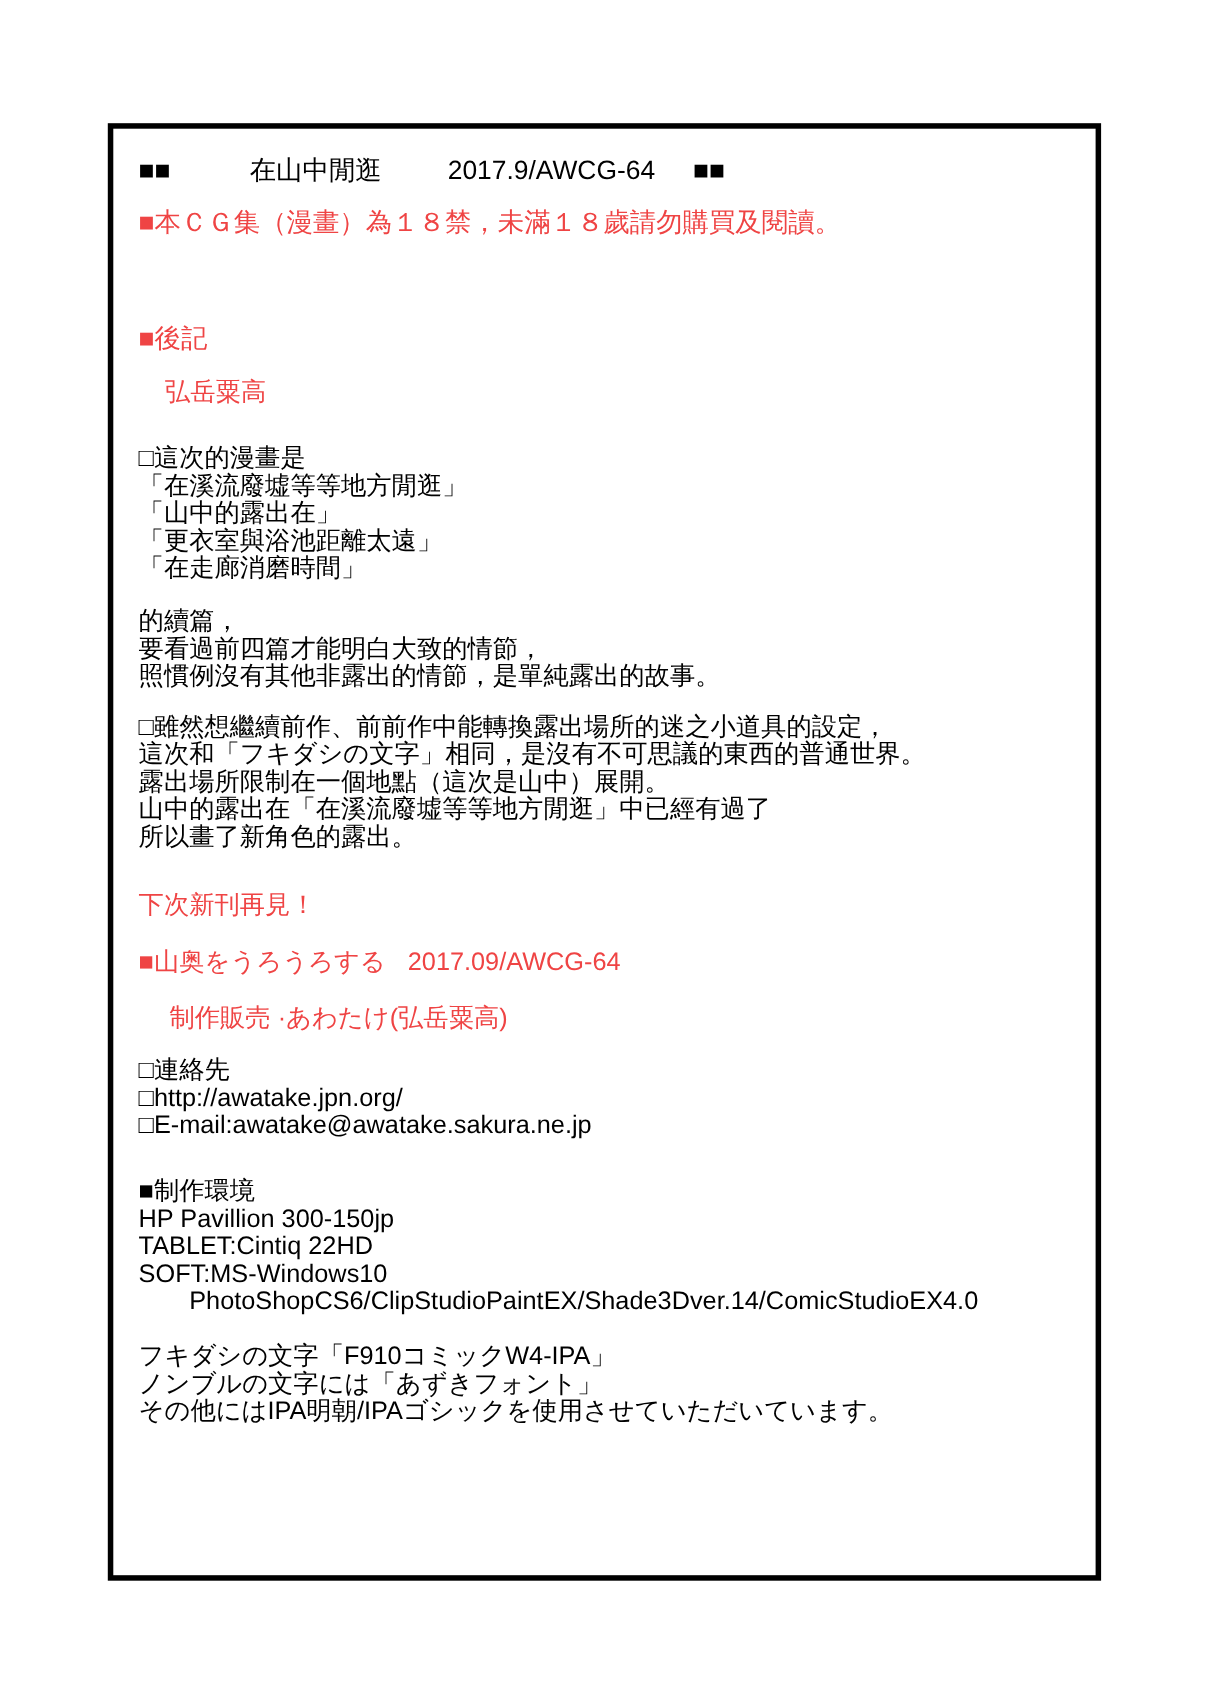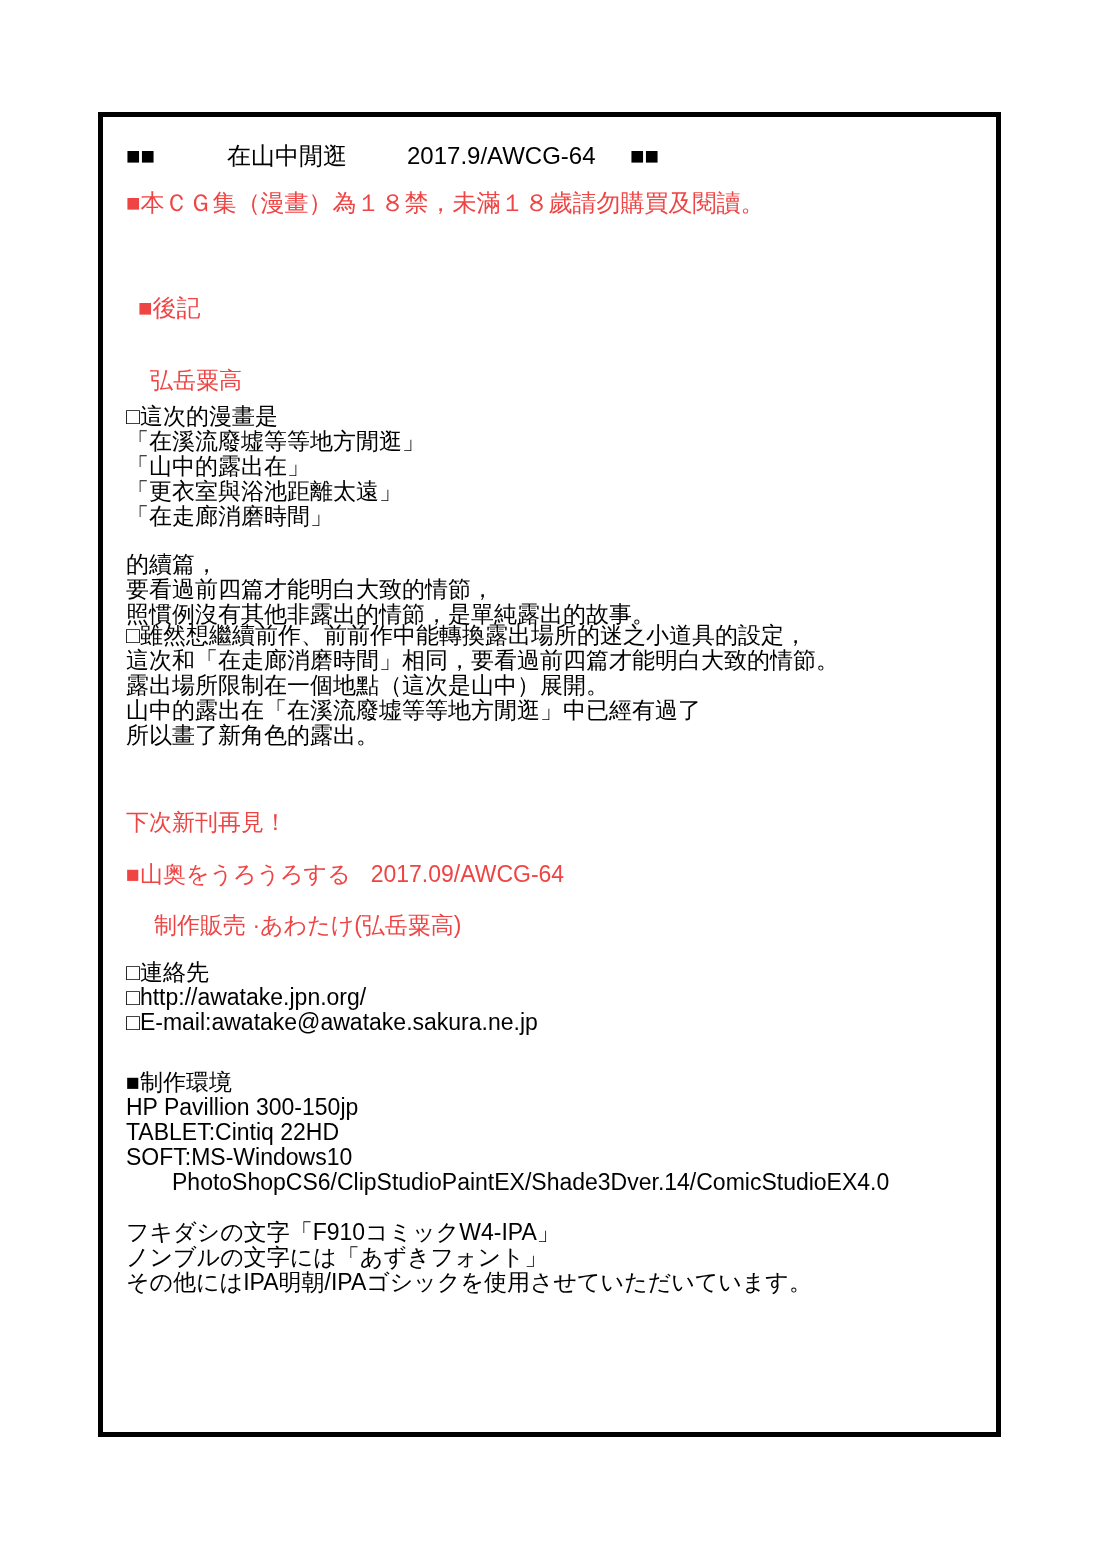--- a/index.html
+++ b/index.html
@@ -38,22 +38,22 @@
     line-height: 25px;
     white-space: pre;
   }
   .title-row { position: absolute; top: 26px; left: 0; width: 100%; height: 28px; }
   .title-row span { position: absolute; font-size: 24px; line-height: 26px; white-space: pre; }
   .t-marks-left  { left: 23px; }
   .t-title       { left: 124px; }
   .t-edition     { left: 304px; }
   .t-marks-right { left: 527px; }
   .warning  { top: 73px;  font-size: 24px; }
-  .heading  { top: 178px; font-size: 24px; margin-left: 12px; }
-  .author   { top: 227px; left: 47px; margin-top: 24px; }
+  .heading  { top: 178px; font-size: 24px; }
+  .author   { top: 227px; left: 47px; }
   .closing  { top: 693px; }
   .origrow  { top: 745px; }
   .origrow .gap { display: inline-block; width: 20px; }
   .publisher { top: 796px; margin-left: 28px; }
 </style>
 </head>
 <body>
 
 <div class="frame">
 
@@ -77,23 +77,23 @@
     <div class="bl">「更衣室與浴池距離太遠」</div>
     <div class="bl">「在走廊消磨時間」</div>
   </div>
 
   <div class="block" style="top:435px">
     <div class="bl">的續篇，</div>
     <div class="bl">要看過前四篇才能明白大致的情節，</div>
     <div class="bl">照慣例沒有其他非露出的情節，是單純露出的故事。</div>
   </div>
 
-  <div class="block" style="top:506px">
+  <div class="block" style="top:531px">
     <div class="bl">□雖然想繼續前作、前前作中能轉換露出場所的迷之小道具的設定，</div>
-    <div class="bl">這次和「在走廊消磨時間」相同，要看過前四篇才能明白大致的情節。</div>
+    <div class="bl">這次和「フキダシの文字」相同，是沒有不可思議的東西的普通世界。</div>
     <div class="bl">露出場所限制在一個地點（這次是山中）展開。</div>
     <div class="bl">山中的露出在「在溪流廢墟等等地方閒逛」中已經有過了</div>
     <div class="bl">所以畫了新角色的露出。</div>
   </div>
 
   <div class="ln closing">下次新刊再見！</div>
 
   <div class="ln origrow"><span>■山奥をうろうろする</span><span class="gap"></span><span>2017.09/AWCG-64</span></div>
 
   <div class="ln publisher">制作販売 ·あわたけ(弘岳粟高)</div>

